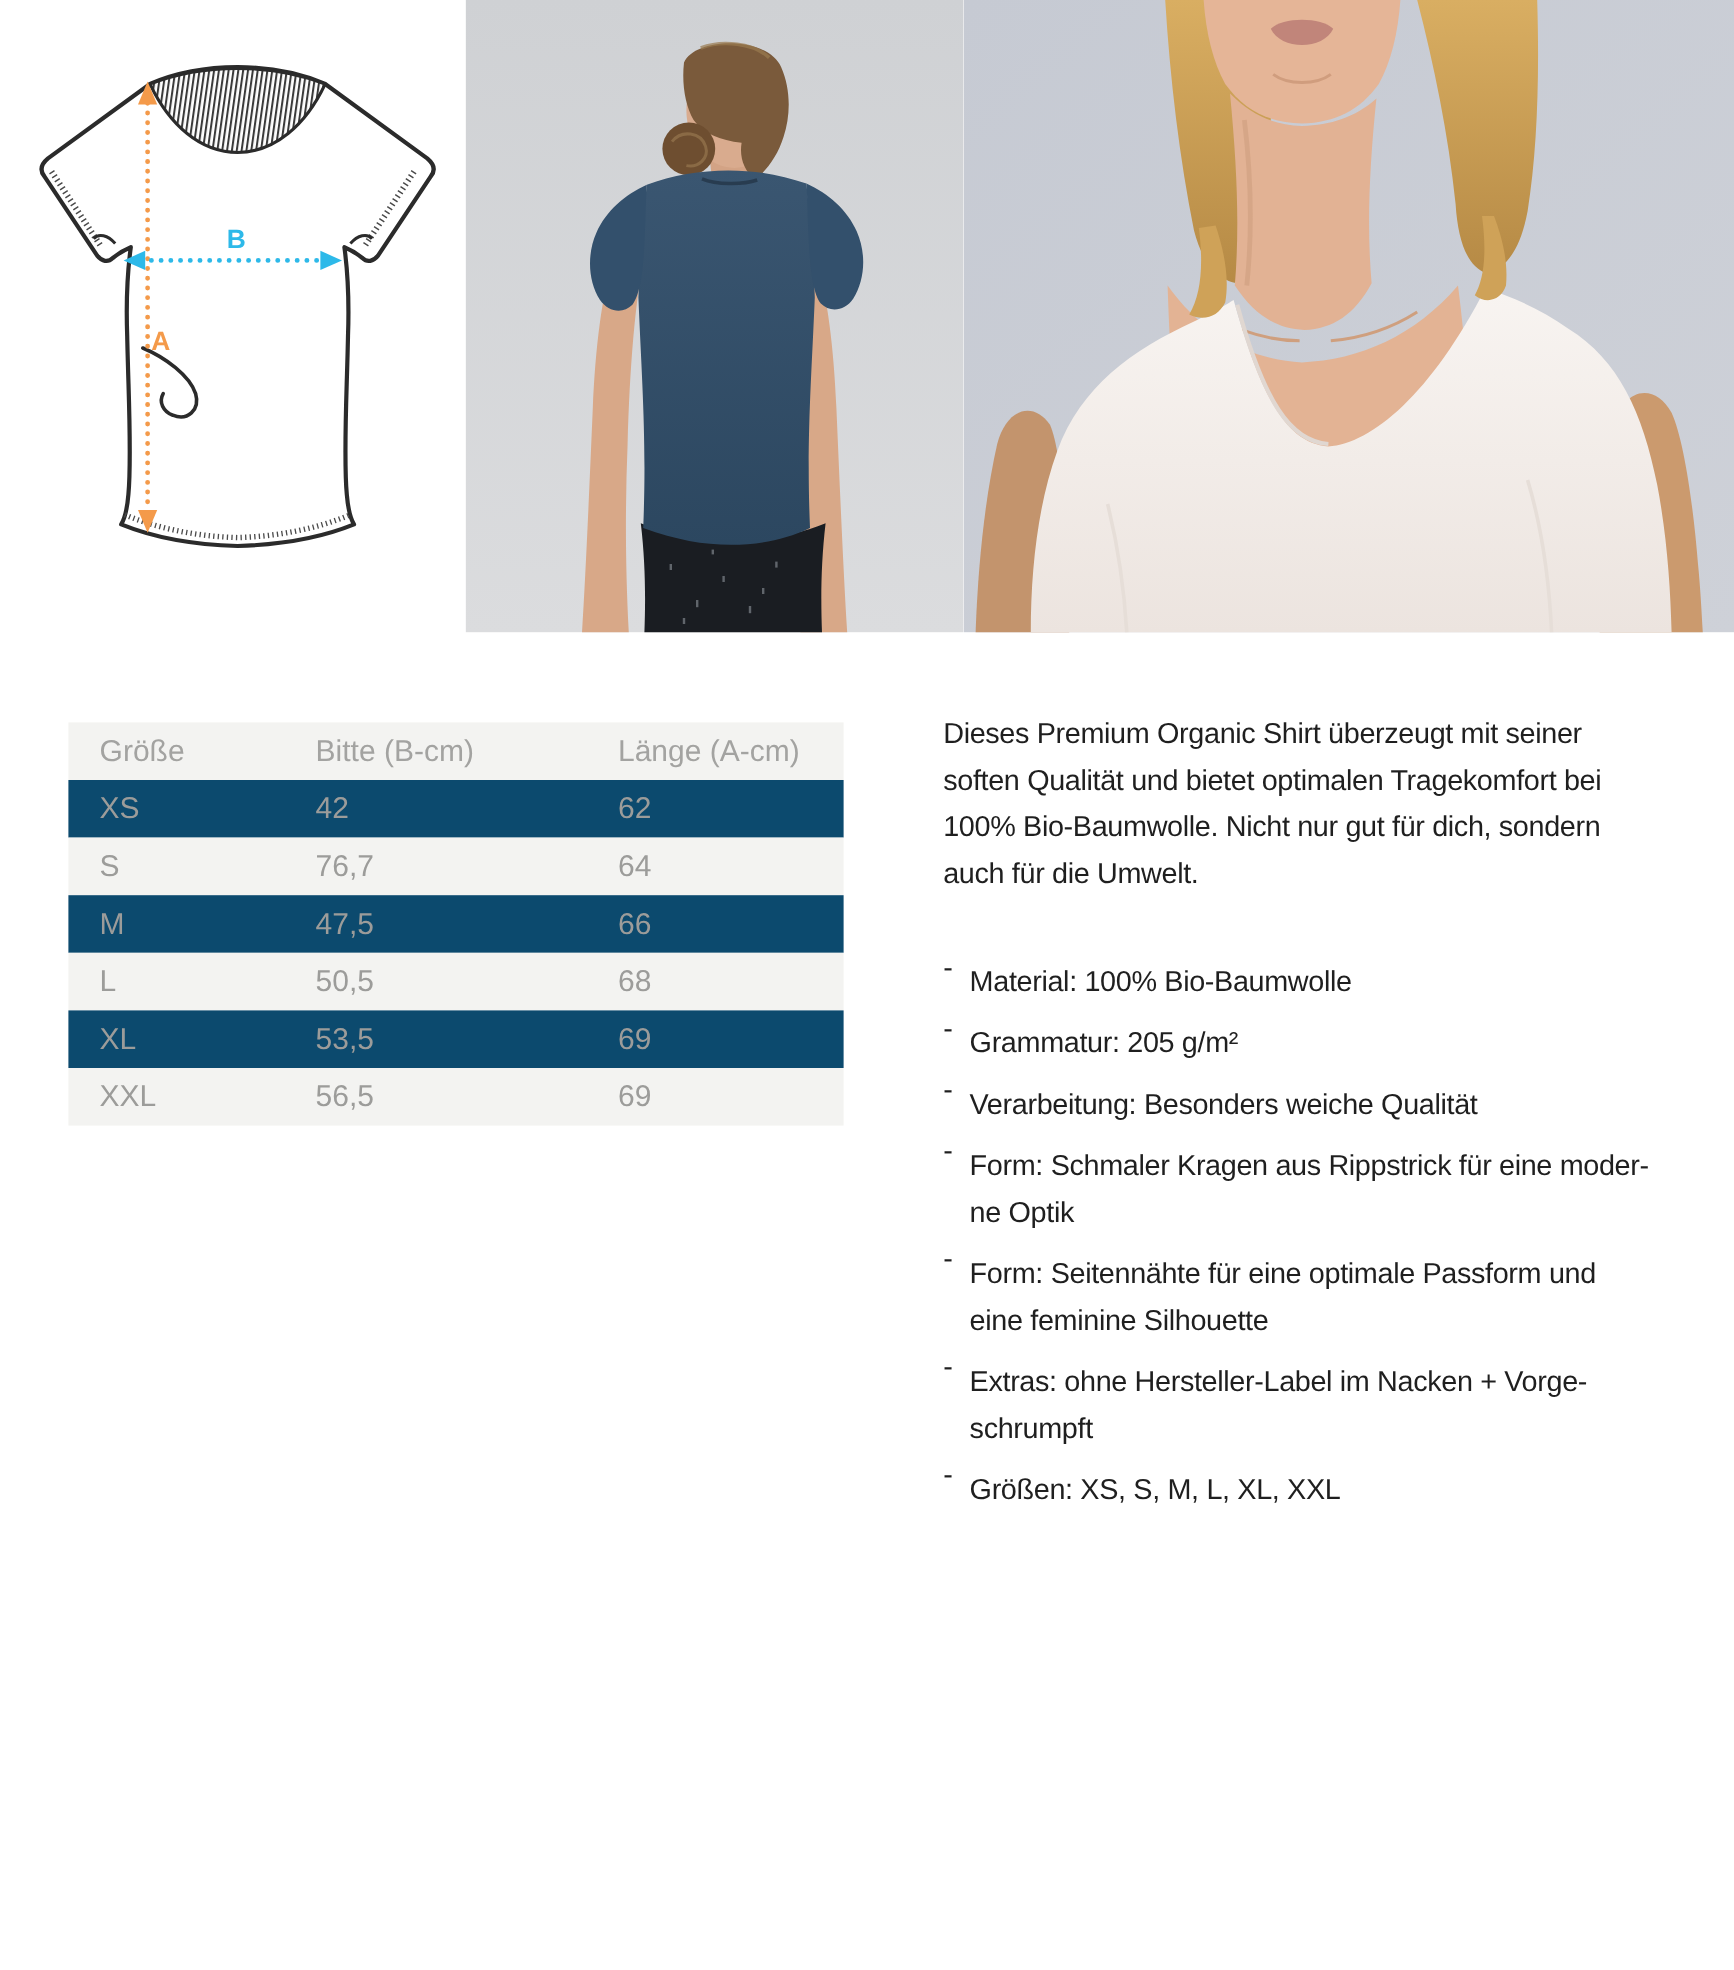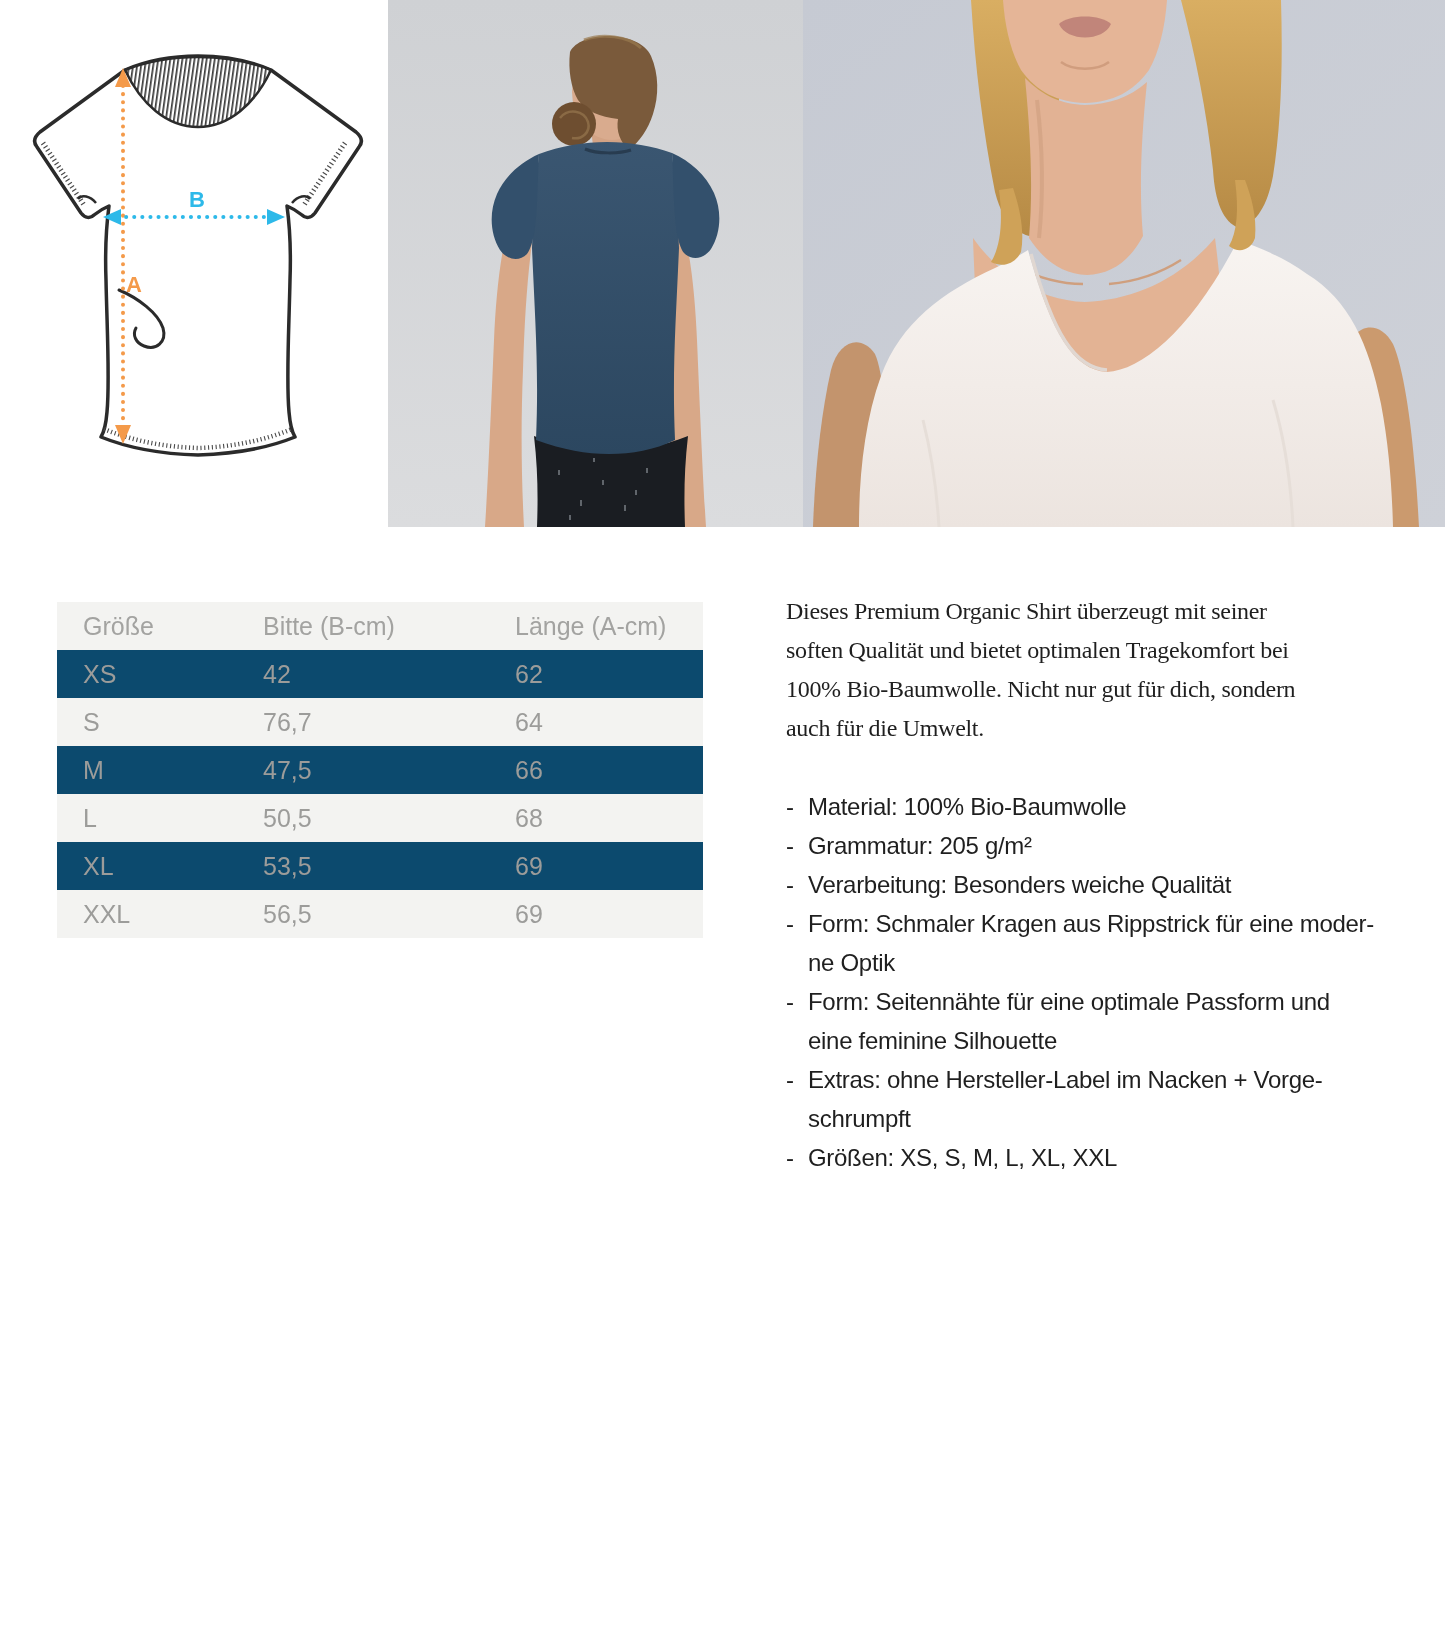--- a/index.html
+++ b/index.html
@@ -22,24 +22,24 @@
   .t-row.head{background:#f3f3f1;color:#a3a3a1;}
   .t-row.shade{background:#0c4a6e;}
   .t-row.plain{background:#f3f3f1;}
 
   .tolerance{position:absolute;left:57px;top:1003px;font-size:27px;
     color:#2d2d2d;letter-spacing:-0.3px;}
 
   
   .desc{position:absolute;left:786px;top:592px;width:655px;
     font-size:24px;line-height:39px;color:#1f1f1f;letter-spacing:-0.3px;}
-  .para{margin:0 0 39px 0;font-family:Liberation Serif, serif;}
+  .para{margin:0 0 39px 0;}
   .bullet{display:flex;}
   .bullet .mark{flex:0 0 22px;width:22px;}
-  .bullet .txt{flex:1;}
+  .bullet .txt{flex:1;margin-top:12px;}
 </style>
 </head>
 <body>
 
 <div class="screen">
 
   <div class="media">
 
     <div class="diagram-panel">
       <svg width="388" height="527" viewBox="0 0 388 527">

